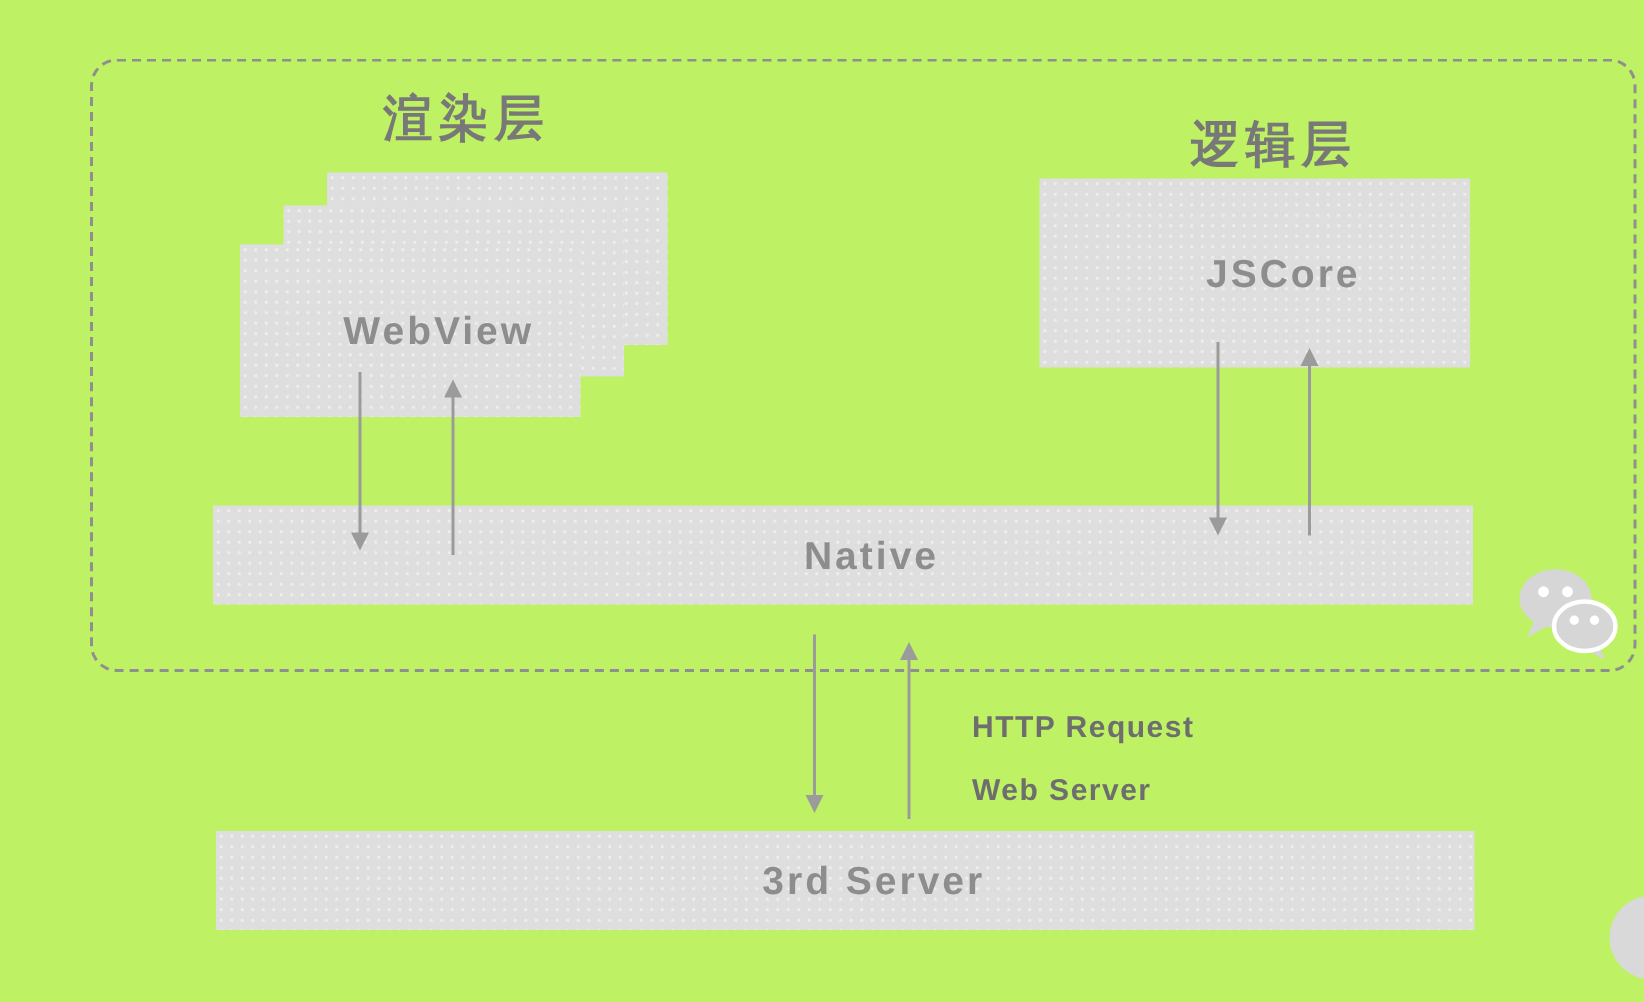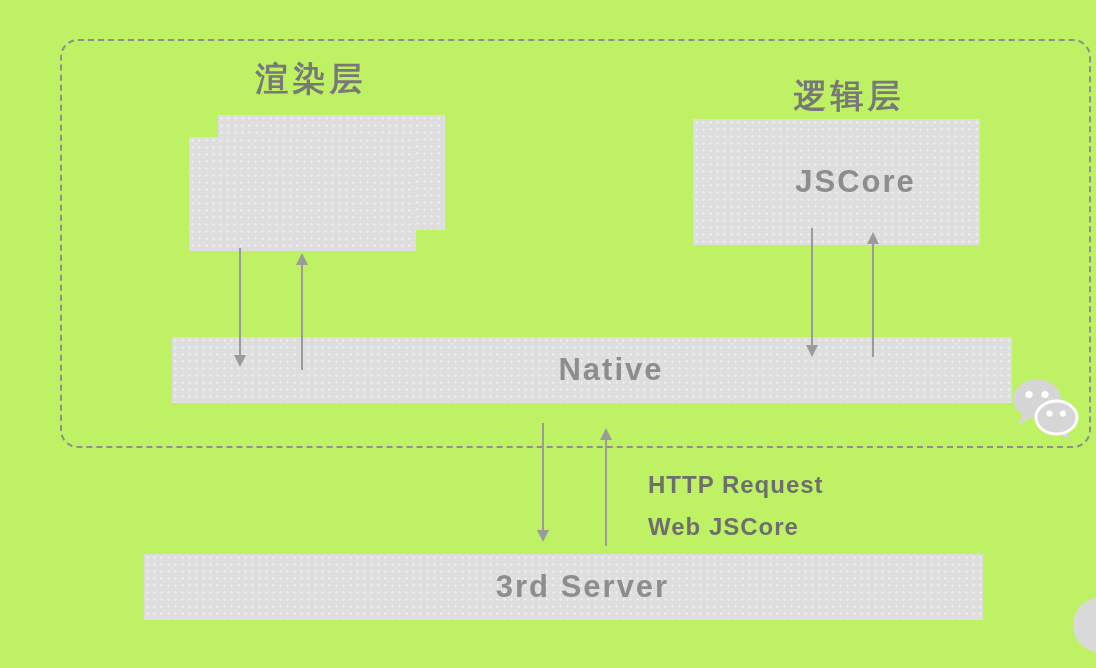--- a/index.html
+++ b/index.html
@@ -28,41 +28,41 @@
   .gbox {
     position: absolute;
     background-color: #dedede;
     background-image: radial-gradient(rgba(255,255,255,0.45) 1px, transparent 1.3px);
     background-size: 7px 7px;
   }
   .gbox-label {
     width: 100%;
     text-align: center;
     color: #8d8d8d;
-    font-size: 31px;
+    font-size: 26px;
     font-weight: 600;
     letter-spacing: 2px;
     padding-left: 38px;
   }
 
   .layer-title {
     position: absolute;
     width: 260px;
     text-align: center;
     color: #787878;
     font-size: 33px;
     font-weight: 700;
     letter-spacing: 4px;
     line-height: 36px;
   }
 
   .proto-label {
     position: absolute;
     color: #6e6e6e;
-    font-size: 24px;
+    font-size: 20px;
     font-weight: 600;
     letter-spacing: 1px;
     line-height: 28px;
     white-space: nowrap;
   }
 
   
   .arrow { position: absolute; width: 12px; }
   .arrow .line { position: absolute; left: 5px; width: 2px; background: #9b9b9b; }
   .arrow.down .line { top: 0; bottom: 9px; }
@@ -85,26 +85,29 @@
 
 <div class="screen">
 
   <div class="dashed-frame"></div>
 
   <div class="layer-title" style="left:181px; top:61px;">渲染层</div>
   <div class="layer-title" style="left:719px; top:78px;">逻辑层</div>
 
   <div class="gbox" style="left:218px; top:115px; width:227px; height:115px;"></div>
   <div class="gbox" style="left:189px; top:137px; width:227px; height:114px;"></div>
+  <div class="gbox" style="left:160px; top:163px; width:227px; height:115px; display:flex; align-items:center;">
+    <div class="gbox-label">WebView</div>
+  </div>
 
   <div class="gbox" style="left:693px; top:119px; width:287px; height:126px; display:flex; align-items:center;">
     <div class="gbox-label">JSCore</div>
   </div>
 
-  <div class="gbox" style="left:172px; top:337px; width:840px; height:66px; display:flex; align-items:center;">
+  <div class="gbox" style="left:142px; top:337px; width:840px; height:66px; display:flex; align-items:center;">
     <div class="gbox-label">Native</div>
   </div>
 
   <div class="gbox" style="left:144px; top:554px; width:839px; height:66px; display:flex; align-items:center;">
     <div class="gbox-label">3rd Server</div>
   </div>
 
   <div class="arrow down" style="left:234px; top:248px; height:119px;">
     <div class="line"></div>
     <div class="head"></div>
@@ -126,21 +129,21 @@
   <div class="arrow down" style="left:537px; top:423px; height:119px;">
     <div class="line"></div>
     <div class="head"></div>
   </div>
   <div class="arrow up" style="left:600px; top:428px; height:118px;">
     <div class="line"></div>
     <div class="head"></div>
   </div>
 
   <div class="proto-label" style="left:648px; top:471px;">HTTP Request</div>
-  <div class="proto-label" style="left:648px; top:513px;">Web JSCore</div>
+  <div class="proto-label" style="left:648px; top:513px;">Web Server</div>
 
   <div class="abs" style="left:1010px; top:377px; width:70px; height:66px;">
     <svg width="70" height="66" viewBox="0 0 70 66" xmlns="http://www.w3.org/2000/svg">
       <g fill="#d6d6d6">
         <path d="M14 34 L8 48 L24 39 Z"></path>
         <ellipse cx="27" cy="22" rx="24" ry="19.5"></ellipse>
       </g>
       <circle cx="19" cy="17.5" r="3.6" fill="#ffffff"></circle>
       <circle cx="35" cy="17.5" r="3.6" fill="#ffffff"></circle>
       <g>

